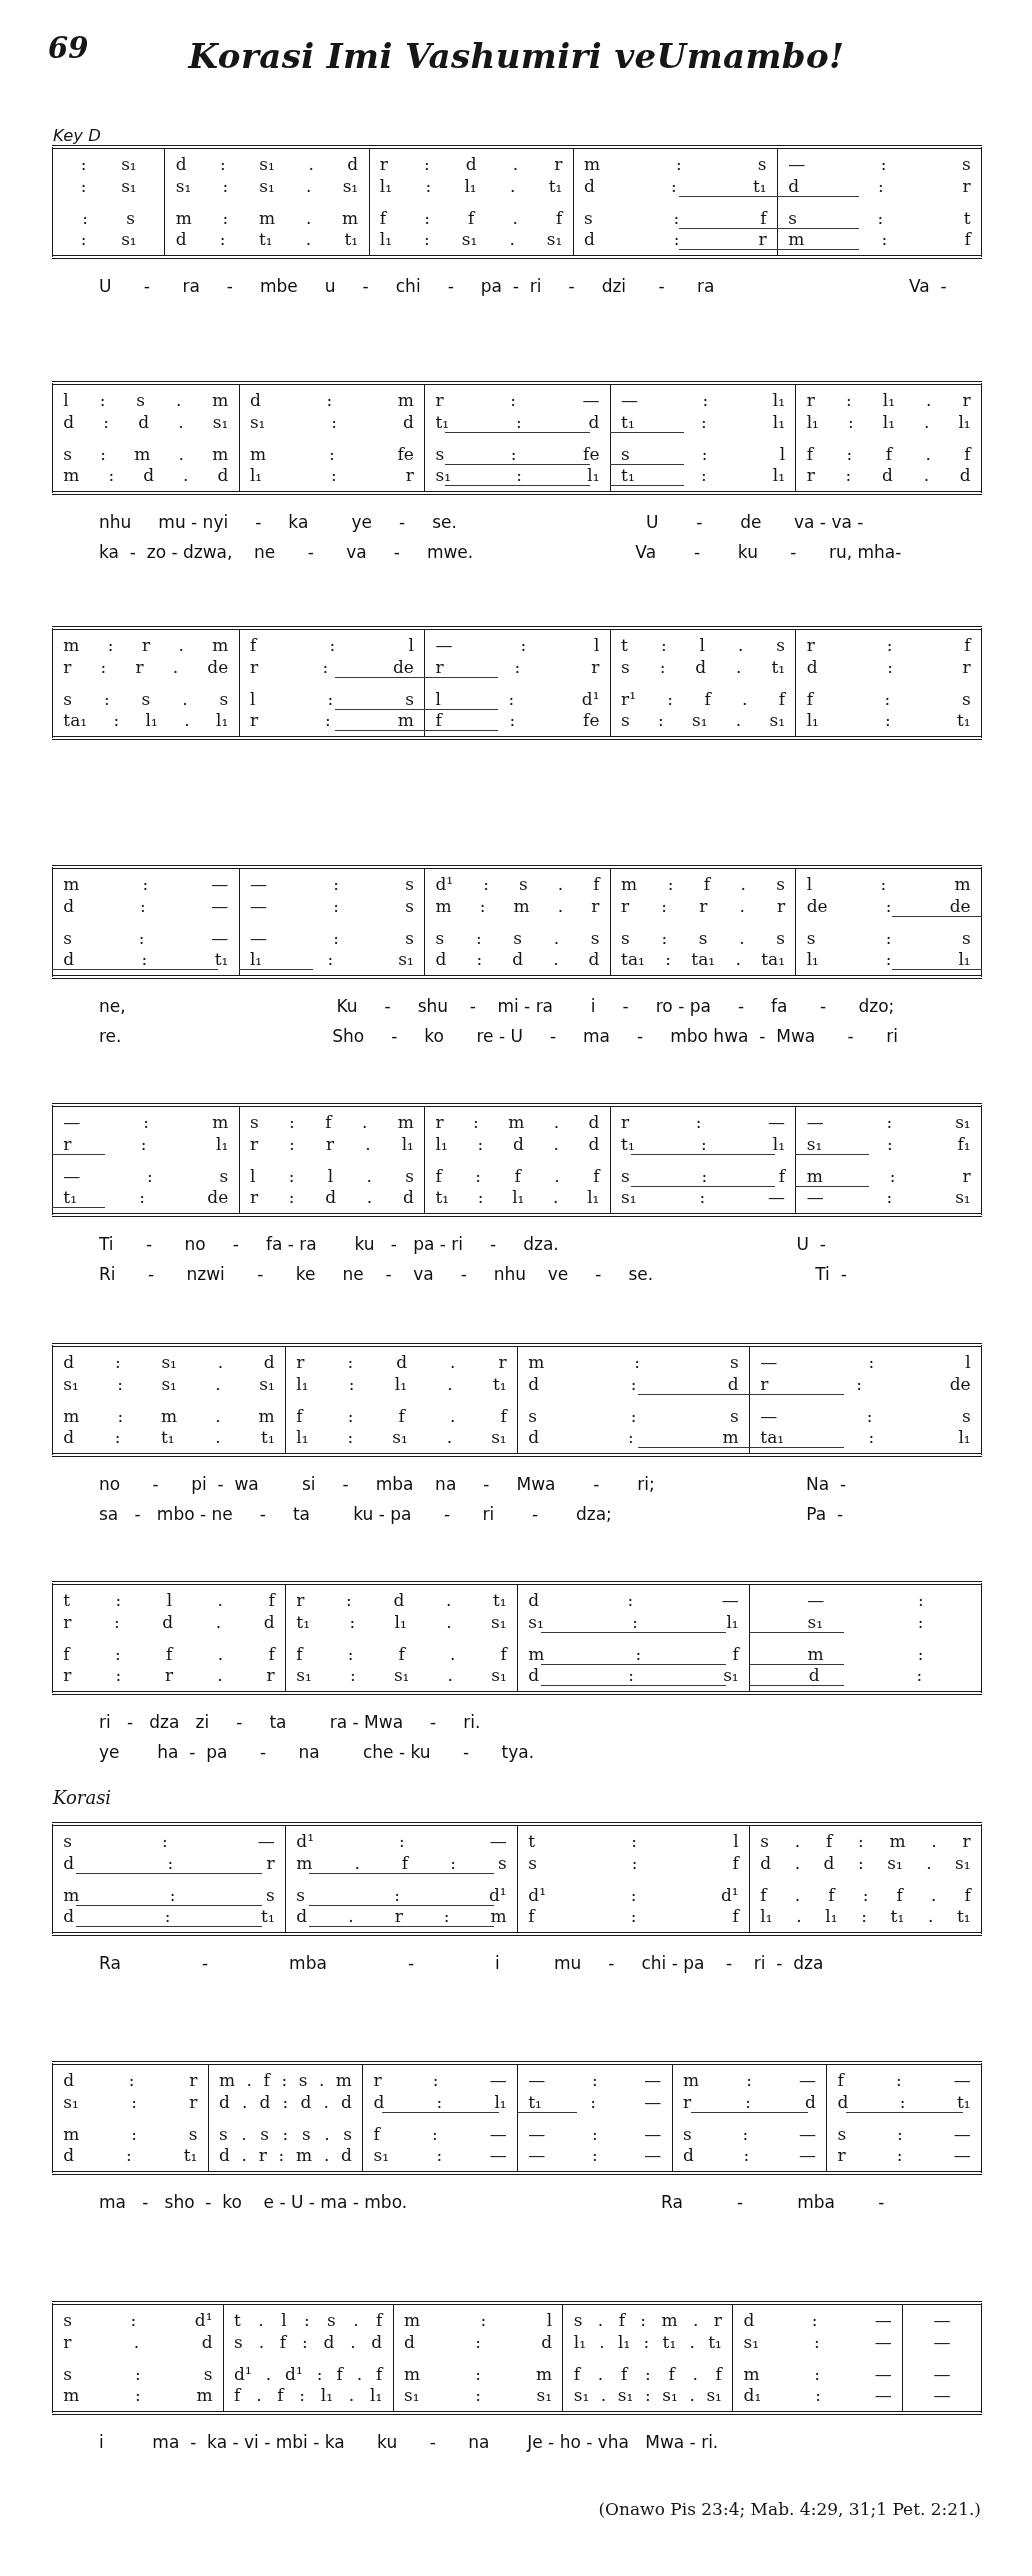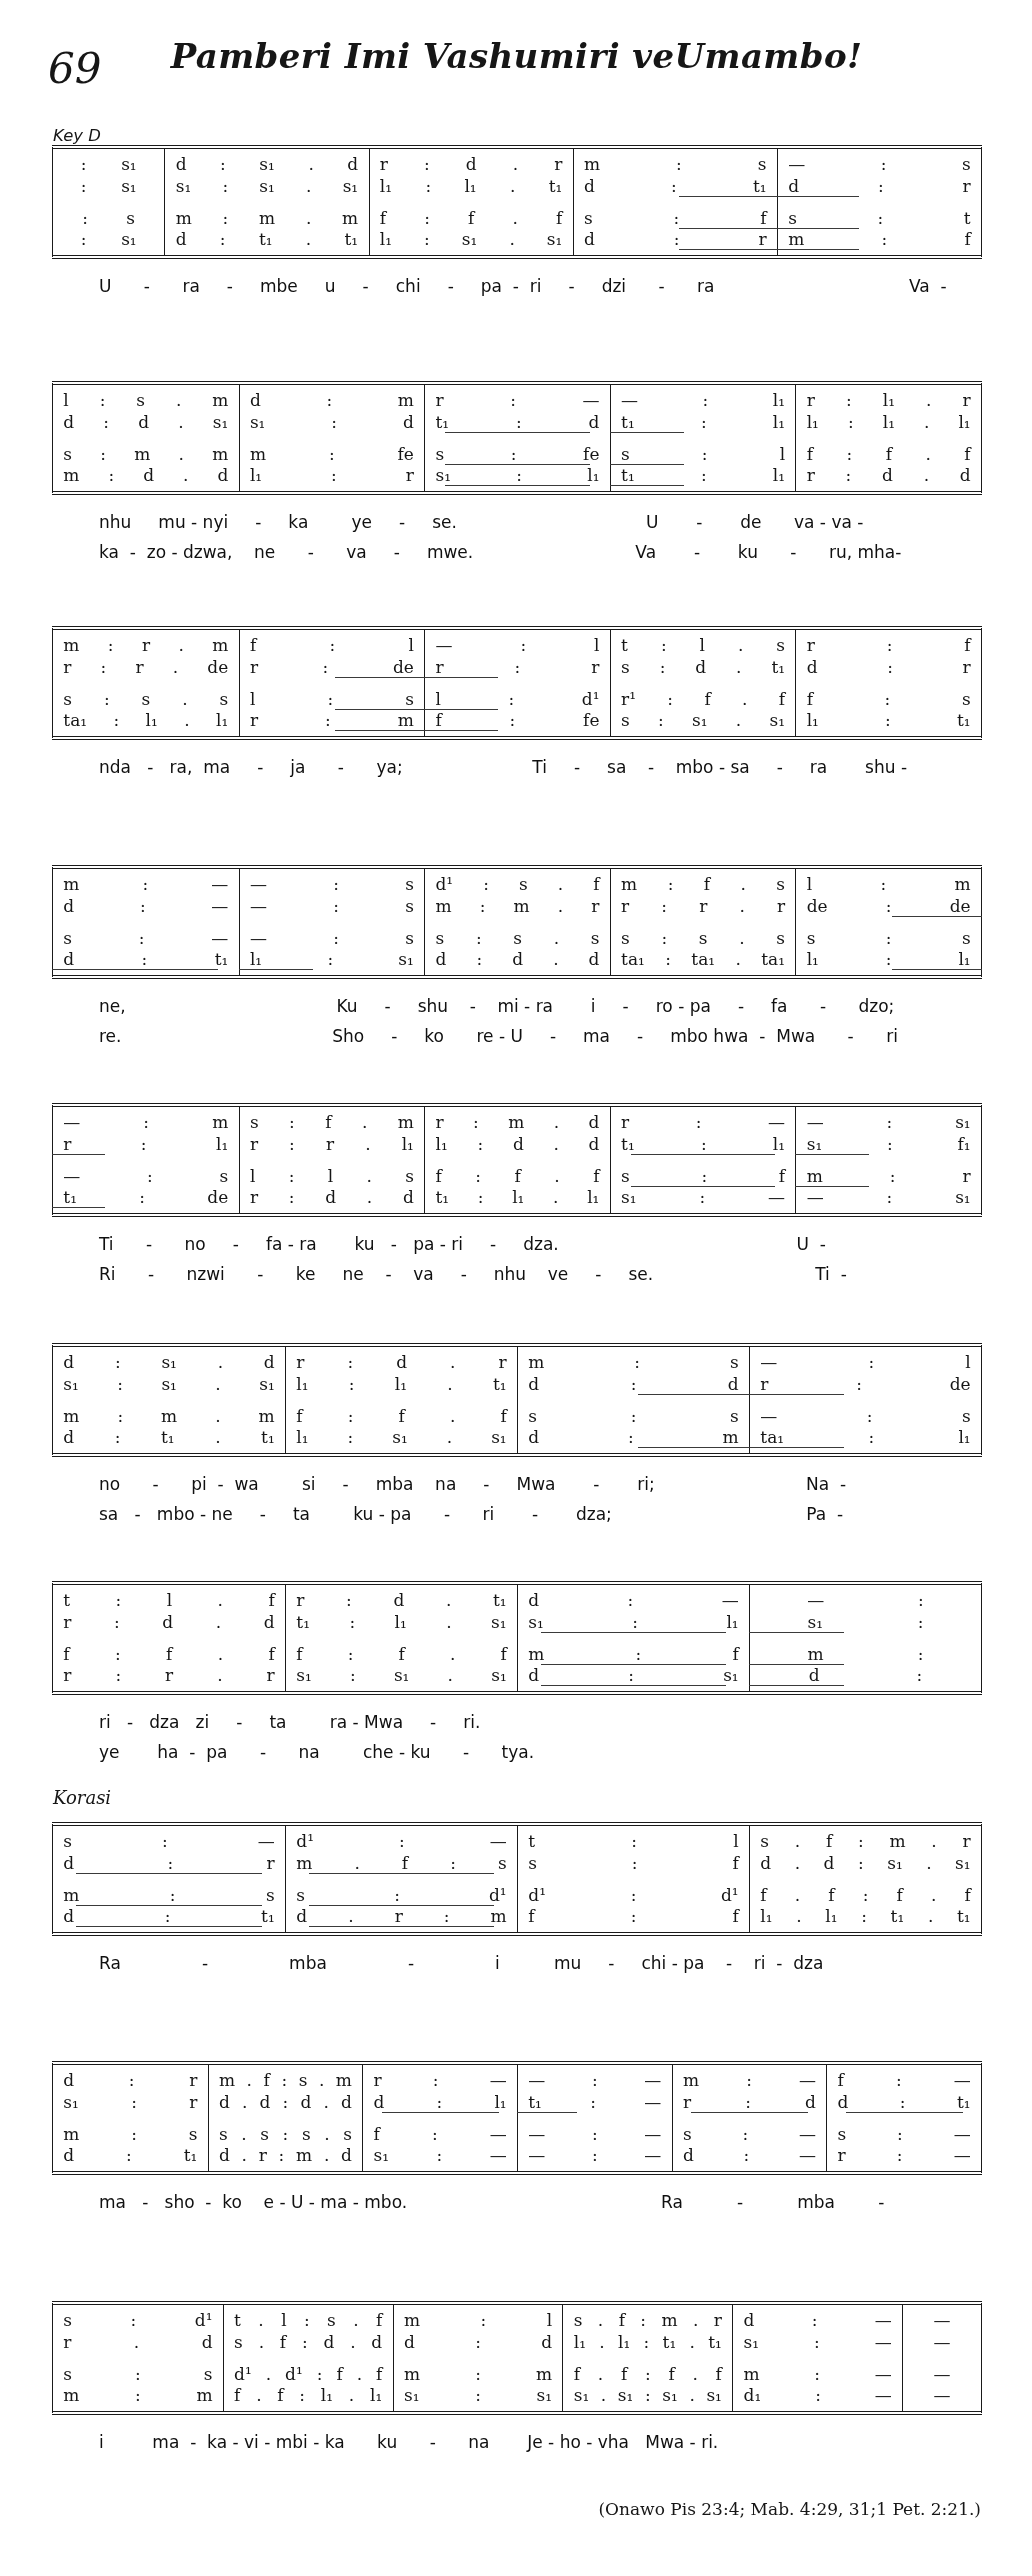--- a/index.html
+++ b/index.html
@@ -1,18 +1,18 @@
 <!DOCTYPE html>
 <html style="font-size:13.8px"><head>
 <meta charset="utf-8">
 <style>
   html,body{margin:0;padding:0;background:#fff;}
   body{width:1033px;height:2576px;position:relative;font-family:"DejaVu Serif","Liberation Serif",serif;color:#161616;}
   .page{position:absolute;inset:0;background:#fff;}
-  .num{position:absolute;left:48px;top:44px;font-size:42px;font-weight:normal;font-style:italic;}
+  .num{position:absolute;left:48px;top:31px;font-size:29px;font-weight:bold;font-style:italic;}
   .song-title{position:absolute;left:0;right:0;top:36px;text-align:center;font-size:34px;font-weight:bold;font-style:italic;letter-spacing:0.4px;}
   .scripture{position:absolute;left:0;right:0;top:90px;text-align:center;font-size:20px;}
   .keylabel{position:absolute;left:53px;top:126px;font-style:italic;font-size:16.4px;font-family:"DejaVu Sans","Liberation Sans",sans-serif;}
   .chorus{position:absolute;left:53px;top:1787px;font-style:italic;font-size:18px;}
   .footer{position:absolute;right:52px;top:2499px;font-size:17px;}
   .syswrap{position:absolute;left:52px;width:930px;}
   .sysbox{border-top:4.3px double #1a1a1a;border-bottom:4.3px double #1a1a1a;border-left:1.7px solid #1a1a1a;border-right:1.7px solid #1a1a1a;display:flex;height:114px;box-sizing:border-box;background:#fff;}
   .measure{box-sizing:border-box;padding:5.2px 10.3px 2.6px;display:flex;flex-direction:column;}
   .measure + .measure{border-left:1.3px solid #1a1a1a;}
   .cell{position:relative;height:21.5px;display:flex;align-items:center;justify-content:space-between;font-size:17px;line-height:1;}
@@ -26,21 +26,21 @@
   .tie.r{left:52%;right:-11.2px;}
   .tie.le{left:-11.2px;width:32%;}
   .tie.lf{left:-11.2px;right:6%;}
   .lyrics{position:absolute;top:126px;left:47px;right:0;font-family:"DejaVu Sans","Liberation Sans",sans-serif;font-size:17px;line-height:30px;white-space:pre;color:#101010;}
 </style>
 </head>
 <body>
 
 <div class="page">
   <div class="num">69</div>
-  <div class="song-title">Pamberi Imi Vashumiri veUmambo!</div>
+  <div class="song-title">Korasi Imi Vashumiri veUmambo!</div>
   <div class="keylabel">Key D</div>
   <div class="chorus">Korasi</div>
   <div>
       <div class="syswrap" style="top: 145px;">
         <div class="sysbox">
           <div class="measure" style="width: 12%;">
             <div class="cell few">
               <span class="tok">:</span>
               <span class="tok">s₁</span>
             </div>
@@ -435,21 +435,21 @@
               <span class="tok">:</span>
               <span class="tok">s</span>
             </div>
             <div class="cell">
               <span class="tok">l₁</span>
               <span class="tok">:</span>
               <span class="tok">t₁</span>
             </div>
           </div>
         </div>
-        <div class="lyrics"><div class="lyric-line">nda   -   ra,  ma     -     ja      -      ya;                        Ti     -     sa    -    mbo - sa     -     ra       shu -</div></div>
+        <div class="lyrics"></div>
       </div>
       <div class="syswrap" style="top: 865px;">
         <div class="sysbox">
           <div class="measure" style="width: 20%;">
             <div class="cell">
               <span class="tok">m</span>
               <span class="tok">:</span>
               <span class="tok">—</span>
             </div>
             <div class="cell">

